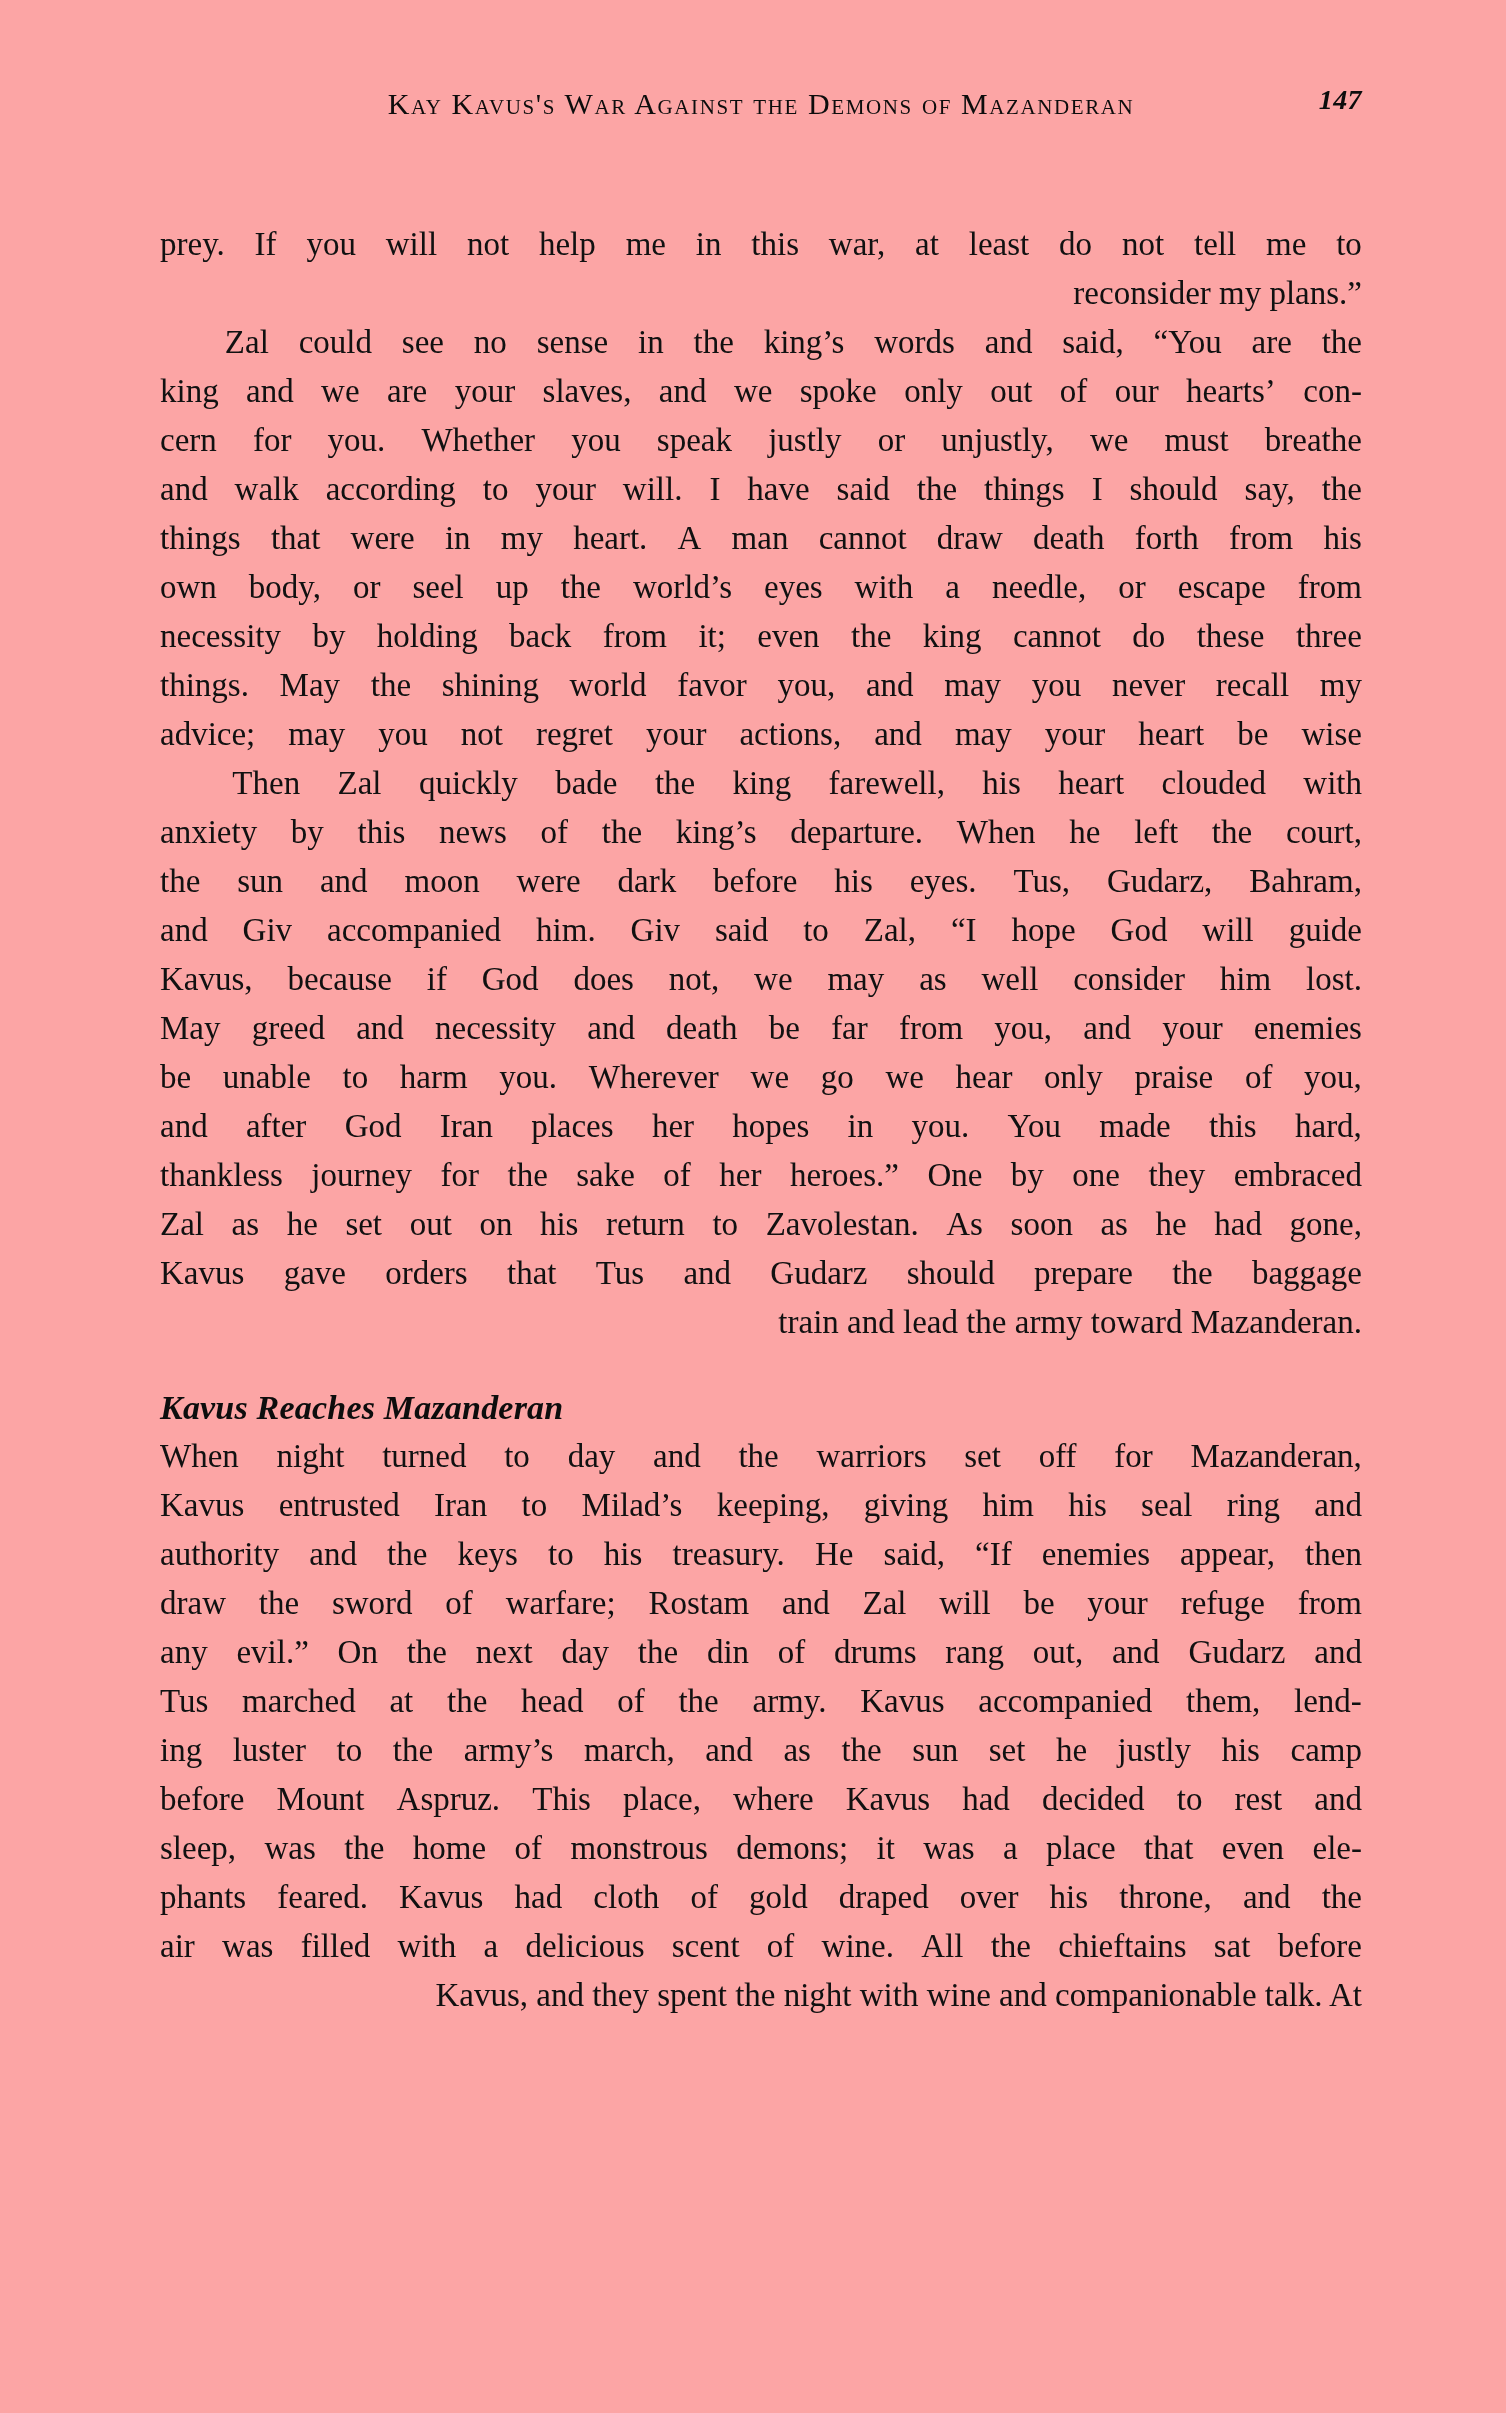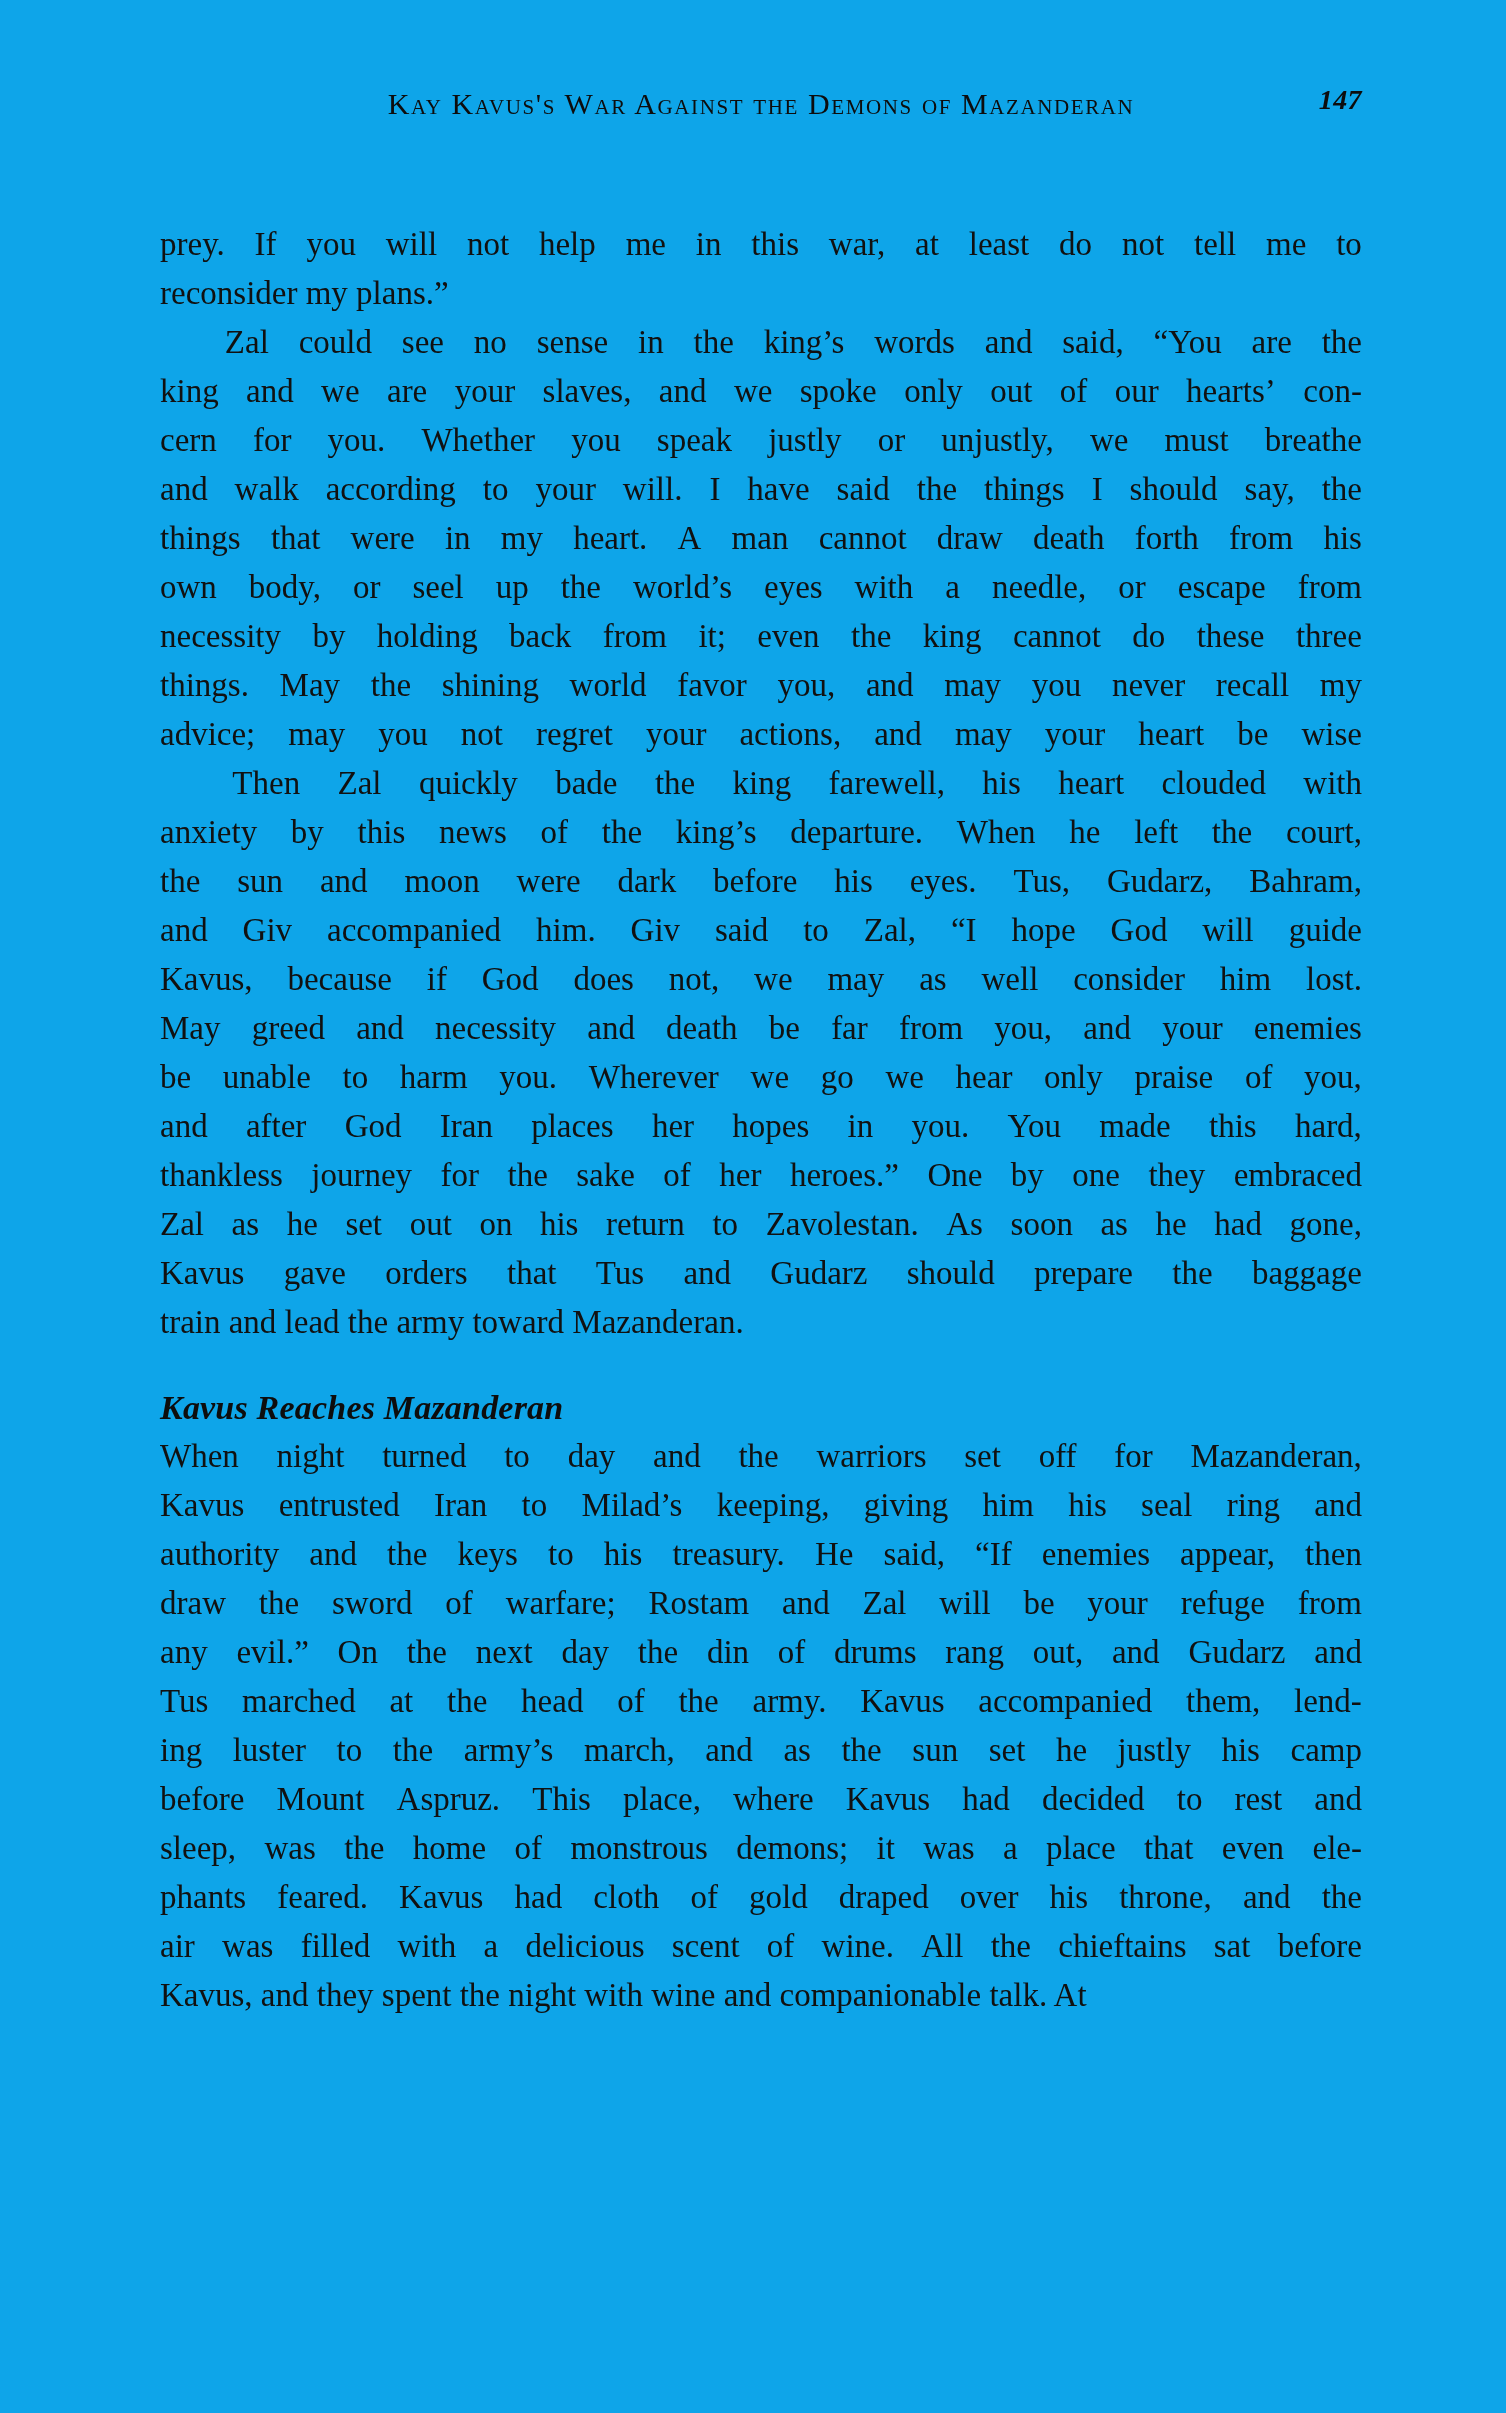--- a/index.html
+++ b/index.html
@@ -4,21 +4,21 @@
 <style>
   html, body {
     margin: 0;
     padding: 0;
     background: #ffffff;
   }
   .page {
     position: relative;
     width: 1506px;
     height: 2413px;
-    background: #0ea5e9;
+    background: #fca5a5;
     overflow: hidden;
     font-family: "Liberation Serif", "DejaVu Serif", serif;
     color: #111111;
   }
 
   
   .running-head {
     position: absolute;
     left: 160px;
     top: 87px;
@@ -69,21 +69,21 @@
     color: #111111;
   }
   
   .ln.just {
     display: flex;
     justify-content: space-between;
     width: 100%;
   }
   .ln.just > span { white-space: pre; }
   
-  .ln.last { display: block; }
+  .ln.last { display: block; text-align: right; }
 
   
   .indent {
     display: inline-block;
     width: 35px;
   }
 
   
   .subhead {
     font-weight: 700;

